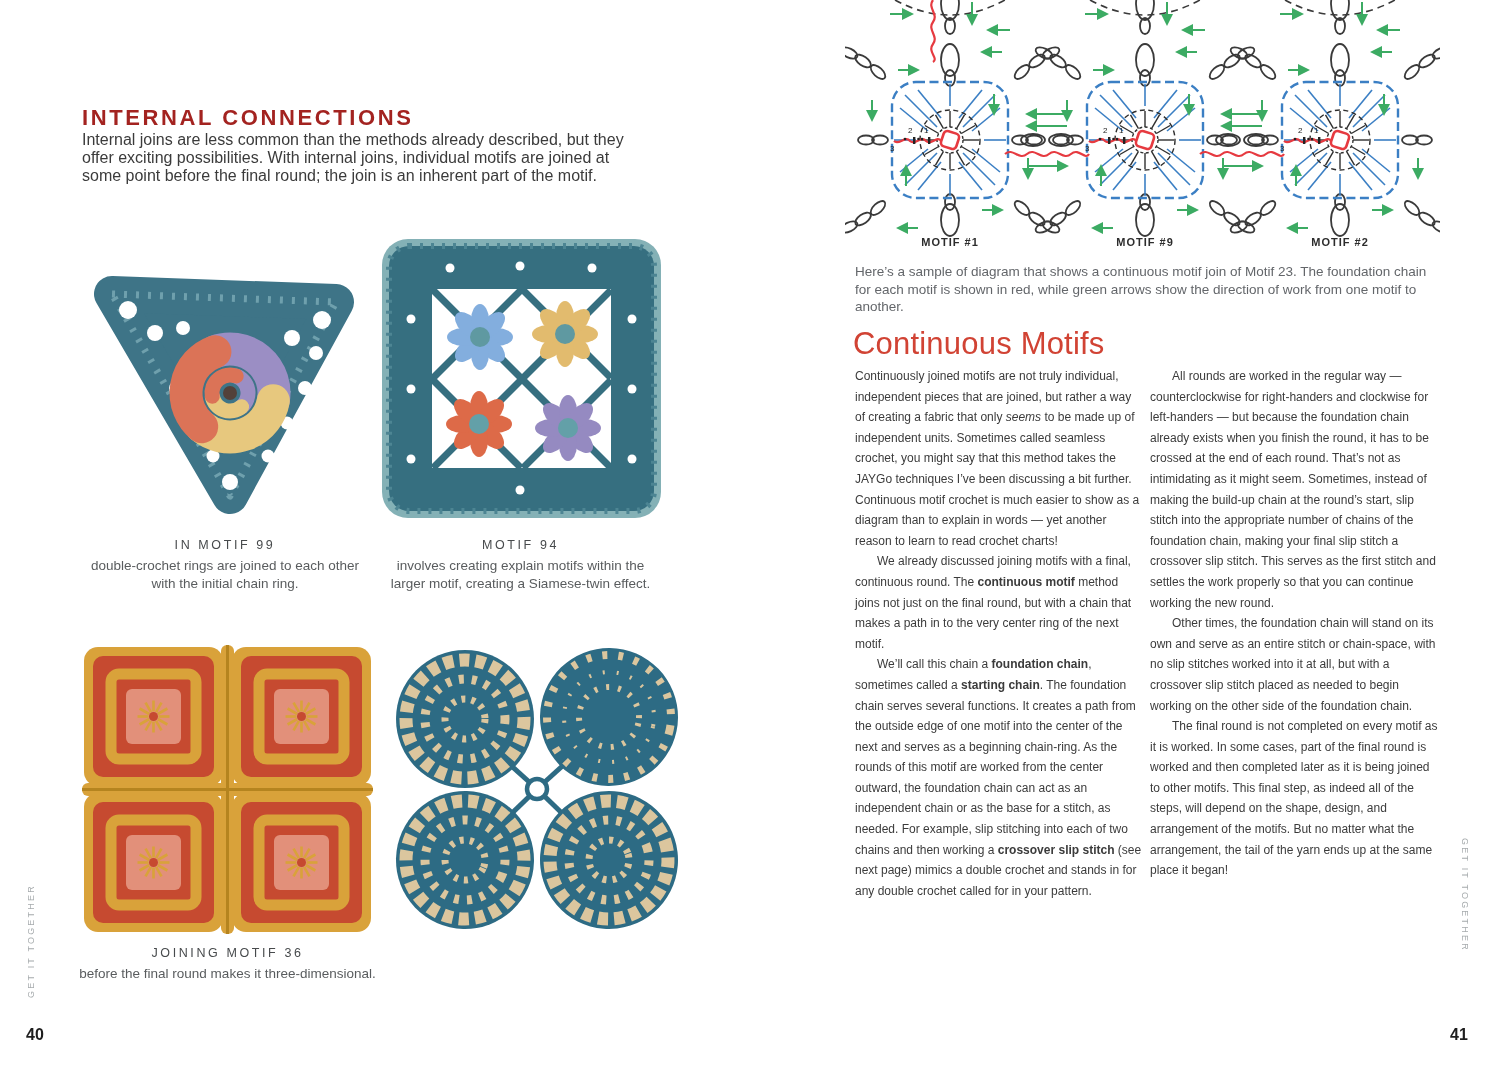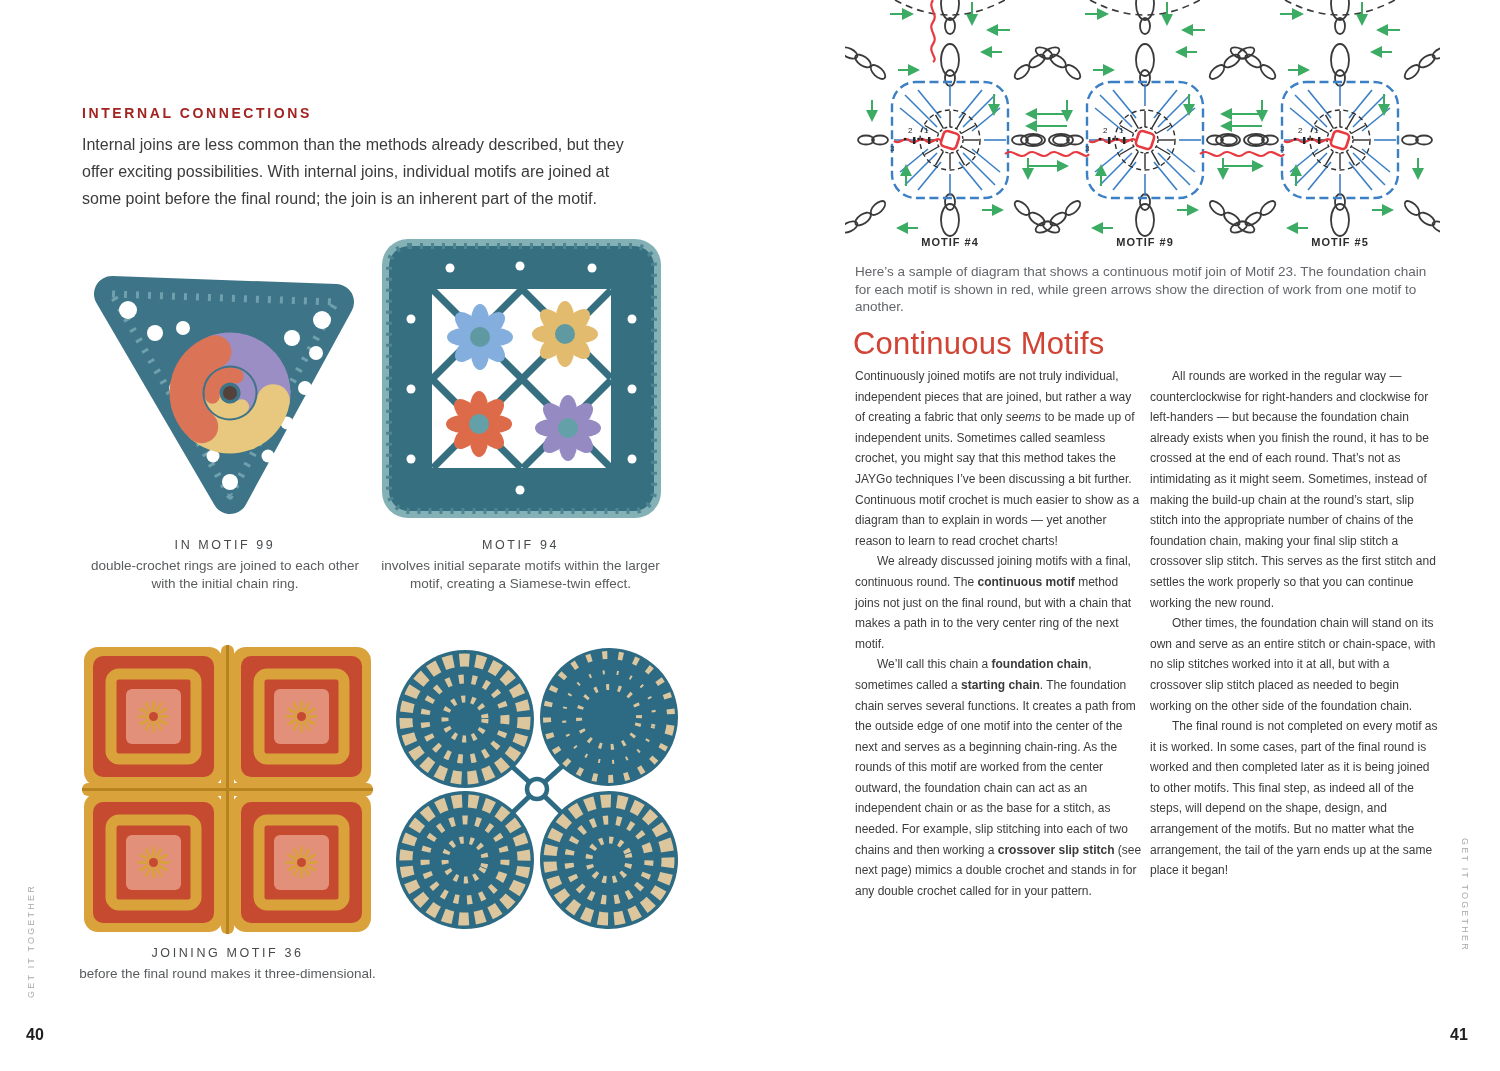--- a/index.html
+++ b/index.html
@@ -1,21 +1,21 @@
 <!DOCTYPE html>
 <html><head>
 <meta charset="utf-8">
 <style>
   html,body{margin:0;padding:0;background:#ffffff;}
   #spread{position:relative;width:1500px;height:1071px;background:#ffffff;overflow:hidden;
           font-family:"Liberation Sans","DejaVu Sans",sans-serif;color:#3b3b3b;}
   .abs{position:absolute;}
   
-  .section-heading{font-size:14px;font-weight:700;letter-spacing:2.6px;color:#a32320;}
-  .intro{font-size:16px;line-height:27px;color:#3b3b3b;}
+  .section-heading{font-size:22px;font-weight:700;letter-spacing:2.6px;color:#a32320;}
+  .intro{font-size:16px;line-height:18px;color:#3b3b3b;}
   
   .figcap{text-align:center;}
   .figcap .ftitle{font-size:12.5px;font-weight:400;letter-spacing:2.6px;color:#474a4c;margin-bottom:5px;}
   .figcap .ftext{font-size:13.5px;line-height:18px;color:#595c5e;}
   
   .vside{font-size:9px;letter-spacing:2.2px;color:#a6abad;font-weight:500;}
   .vleft{writing-mode:vertical-rl;transform:rotate(180deg);}
   .vright{writing-mode:vertical-rl;}
   .pagenum{font-size:16px;font-weight:700;color:#1e1e1e;}
   
@@ -123,21 +123,21 @@
         <circle cx="188" cy="191" r="10" fill="#63a0a8"></circle>
     </svg>
   </div>
 
   <div class="abs figcap" style="left:85px;top:538px;width:280px;">
     <div class="ftitle">IN MOTIF 99</div>
     <div class="ftext">double-crochet rings are joined to each other with the initial chain ring.</div>
   </div>
   <div class="abs figcap" style="left:378px;top:538px;width:285px;">
     <div class="ftitle">MOTIF 94</div>
-    <div class="ftext">involves initial separate motifs within the larger motif, creating a Siamese-twin effect.</div>
+    <div class="ftext">involves creating explain motifs within the larger motif, creating a Siamese-twin effect.</div>
   </div>
 
   <div class="abs" style="left:80px;top:643px;width:295px;height:293px;">
     <svg viewBox="0 0 295 293" width="295" height="293">
       <defs>
         <g id="star12" stroke="#d9a23a" stroke-width="2.6">
           <line x1="5" y1="0" x2="16" y2="0"></line>
             <line x1="4.3" y1="2.5" x2="13.9" y2="8"></line>
           <line x1="2.5" y1="4.3" x2="8" y2="13.9"></line>
             <line x1="0" y1="5" x2="0" y2="16"></line>
@@ -319,23 +319,23 @@
       <use href="#dg-topband" x="300" y="0"></use>
       <use href="#dg-topband" x="495" y="0"></use>
       <path d="M88 0 C82 8 94 14 88 22 C82 30 94 36 88 44 C82 52 94 58 88 62" fill="none" stroke="#e63a40" stroke-width="2.2"></path>
 
       <use href="#dg-motif" x="105" y="140"></use>
       <use href="#dg-motif" x="300" y="140"></use>
       <use href="#dg-motif" x="495" y="140"></use>
       <use href="#dg-link" x="202" y="140"></use>
       <use href="#dg-link" x="397" y="140"></use>
     </svg>
-    <span class="dlabel" style="left:105px;top:236px;">MOTIF #4</span>
+    <span class="dlabel" style="left:105px;top:236px;">MOTIF #1</span>
     <span class="dlabel" style="left:300px;top:236px;">MOTIF #9</span>
-    <span class="dlabel" style="left:495px;top:236px;">MOTIF #5</span>
+    <span class="dlabel" style="left:495px;top:236px;">MOTIF #2</span>
   </div>
 
   <div class="abs diagram-caption" style="left:855px;top:263px;width:572px;">Here’s a sample of diagram that shows a continuous motif join of Motif 23. The foundation chain for each motif is shown in red, while green arrows show the direction of work from one motif to another.</div>
 
   <div class="abs article-title" style="left:853px;top:326px;width:500px;">Continuous Motifs</div>
 
   <div class="abs col" style="left:855px;top:366px;width:288px;">
       <p><span>Continuously joined motifs are not truly individual, independent pieces that are joined, but rather a way of creating a fabric that only </span><span class="seg-i">seems</span><span> to be made up of independent units. Sometimes called seamless crochet, you might say that this method takes the JAYGo techniques I’ve been discussing a bit further. Continuous motif crochet is much easier to show as a diagram than to explain in words — yet another reason to learn to read crochet charts!</span></p>
       <p class="indent"><span>We already discussed joining motifs with a final, continuous round. The </span><span class="seg-b">continuous motif</span><span> method joins not just on the final round, but with a chain that makes a path in to the very center ring of the next motif.</span></p>
       <p class="indent"><span>We’ll call this chain a </span><span class="seg-b">foundation chain</span><span>, sometimes called a </span><span class="seg-b">starting chain</span><span>. The foundation chain serves several functions. It creates a path from the outside edge of one motif into the center of the next and serves as a beginning chain-ring. As the rounds of this motif are worked from the center outward, the foundation chain can act as an independent chain or as the base for a stitch, as needed. For example, slip stitching into each of two chains and then working a </span><span class="seg-b">crossover slip stitch</span><span> (see next page) mimics a double crochet and stands in for any double crochet called for in your pattern.</span></p>

